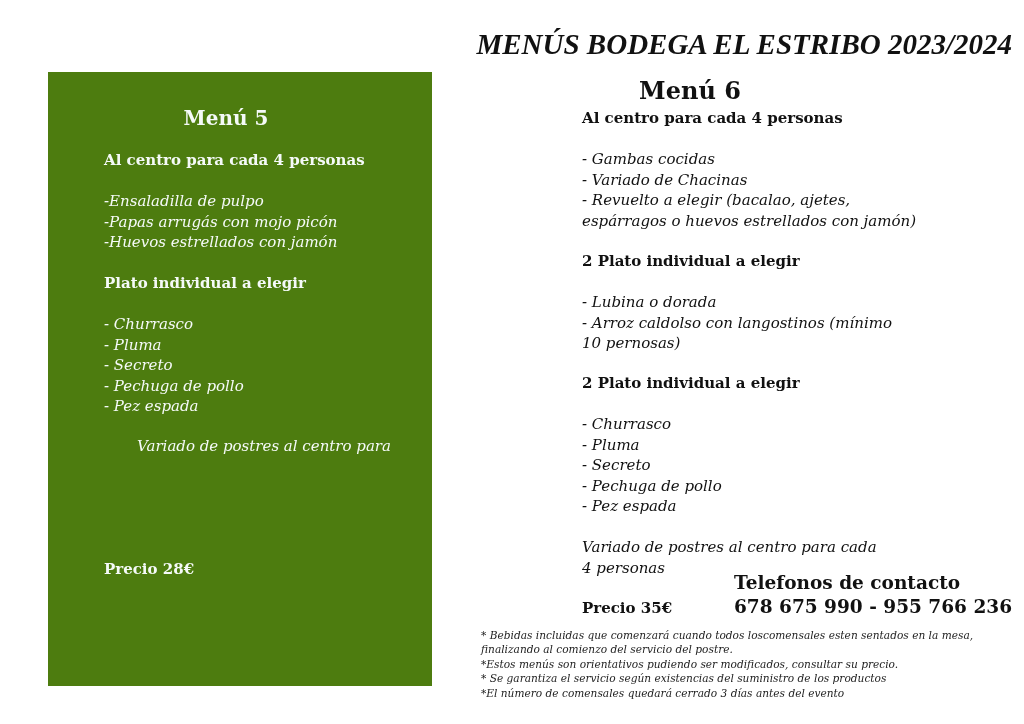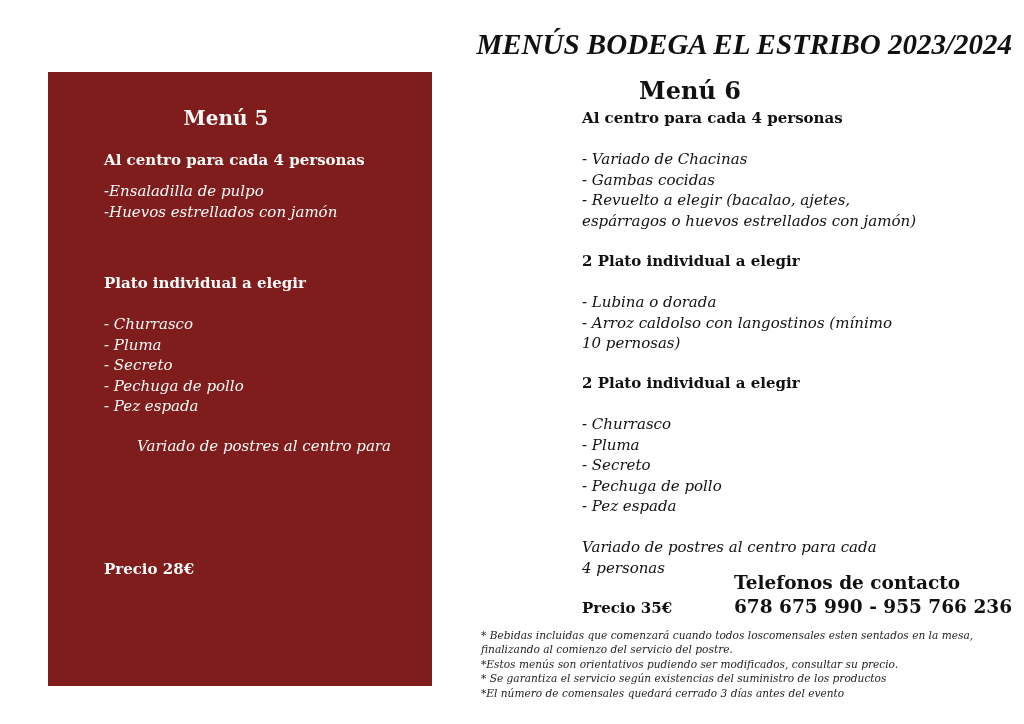--- a/index.html
+++ b/index.html
@@ -27,21 +27,21 @@
       color: #111;
     }
 
     
     .menu5 {
       position: absolute;
       left: 48px;
       top: 72px;
       width: 384px;
       height: 614px;
-      background: #7f1d1d;
+      background: #4d7c0f;
       color: #f5faf8;
     }
     .menu5 .menu-title {
       position: absolute;
       left: 0;
       top: 34px;
       width: 356px;
       text-align: center;
       font-weight: bold;
       font-size: 20px;
@@ -105,22 +105,23 @@
 </head>
 <body>
 
 <h1 class="page-title">MENÚS BODEGA EL ESTRIBO 2023/2024</h1>
 
 <section class="menu5">
   <div class="menu-title">Menú 5</div>
 
   <div class="block bold" style="top:78px;">Al centro para cada 4 personas</div>
 
-  <div class="block ital" style="top:109px;">
+  <div class="block ital" style="top:119px;">
     <div>-Ensaladilla de pulpo</div>
+    <div>-Papas arrugás con mojo picón</div>
     <div>-Huevos estrellados con jamón</div>
   </div>
 
   <div class="block bold" style="top:201px;">Plato individual a elegir</div>
 
   <div class="block ital" style="top:242px;">
     <div>- Churrasco</div>
     <div>- Pluma</div>
     <div>- Secreto</div>
     <div>- Pechuga de pollo</div>
@@ -133,22 +134,22 @@
 
   <div class="block bold" style="top:487px;">Precio 28€</div>
 </section>
 
 <section class="menu6">
   <div class="menu-title">Menú 6</div>
 
   <div class="block bold" style="top:32px;">Al centro para cada 4 personas</div>
 
   <div class="block ital" style="top:73px;">
+    <div>- Gambas cocidas</div>
     <div>- Variado de Chacinas</div>
-    <div>- Gambas cocidas</div>
     <div>- Revuelto a elegir (bacalao, ajetes,</div>
     <div>espárragos o huevos estrellados con jamón)</div>
   </div>
 
   <div class="block bold" style="top:175px;">2 Plato individual a elegir</div>
 
   <div class="block ital" style="top:216px;font-style:italic;">
     <div>- Lubina o dorada</div>
     <div>- Arroz caldolso con langostinos (mínimo</div>
     <div>10 pernosas)</div>

